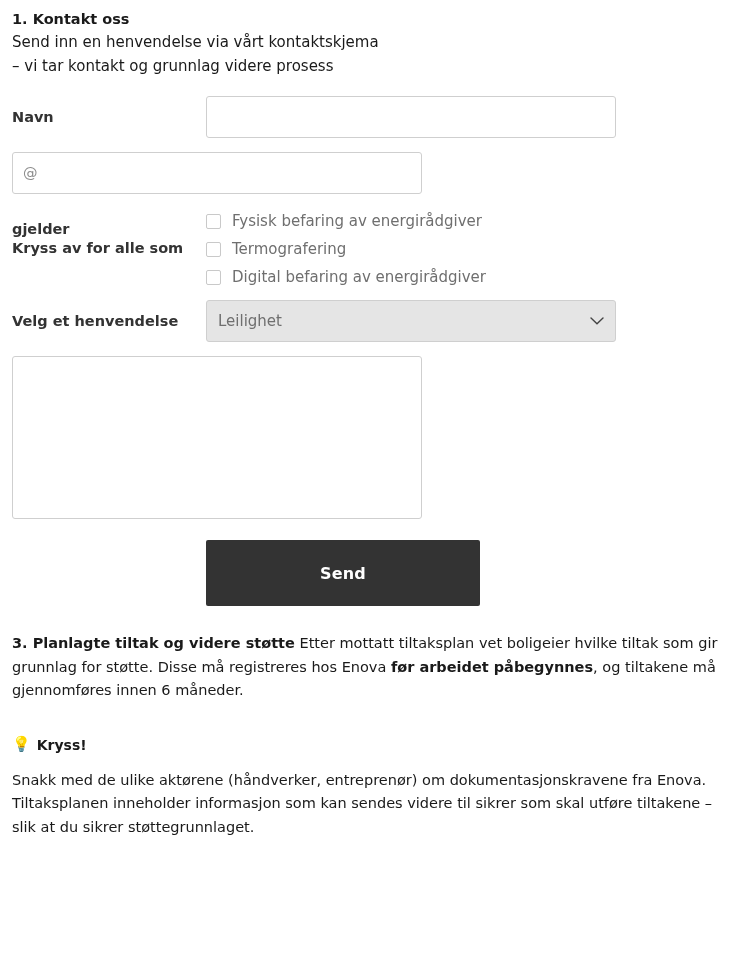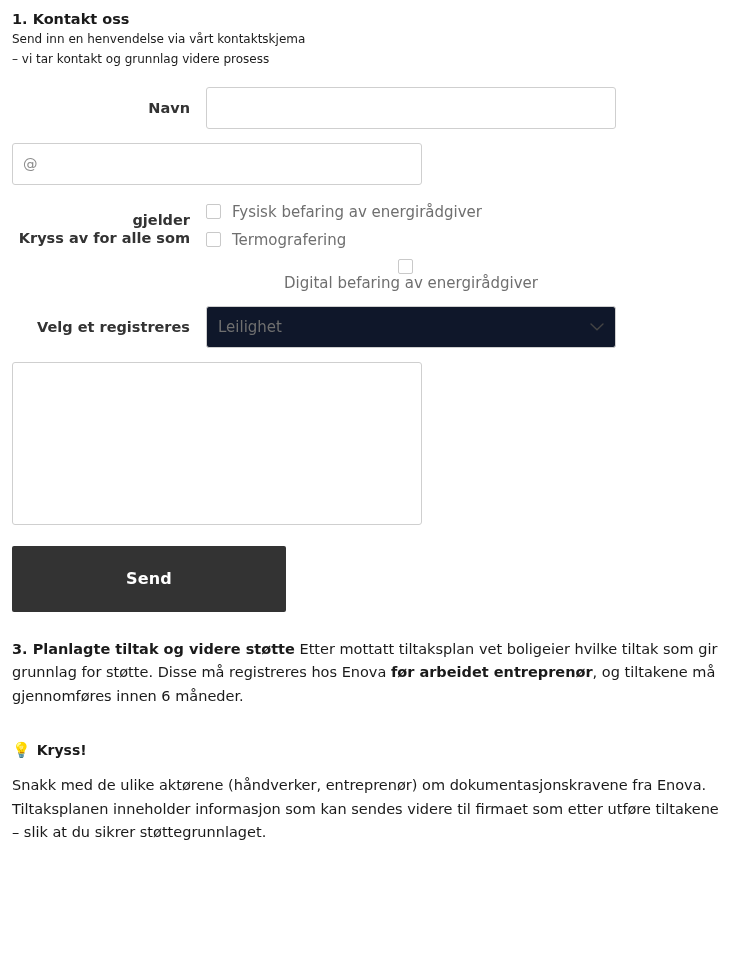--- a/index.html
+++ b/index.html
@@ -21,37 +21,37 @@
   }
 
   
   .step-heading {
     font-weight: bold;
     font-size: 14.5px;
     line-height: 1.55;
     margin: 0 0 0 0;
   }
   .step-sub {
-    font-size: 12px;
+    font-size: 15px;
     line-height: 1.6;
     margin: 0;
   }
 
   
   .form {
     margin-top: 18px;
   }
   .form-row {
     display: flex;
     align-items: flex-start;
     margin-bottom: 14px;
   }
   .form-label {
     width: 194px;
-    text-align: right;
+    text-align: left;
     padding-right: 16px;
     font-weight: bold;
     font-size: 14.5px;
     line-height: 1.25;
     color: #333333;
     padding-top: 12px;
   }
   .form-label.muted {
     font-weight: normal;
     color: #8a8a8a;
@@ -75,21 +75,21 @@
   .text-input::placeholder { color: #8d8d8d; }
 
   .checkbox-group {
     padding-top: 4px;
   }
   .checkbox-item {
     display: flex;
     align-items: center;
     margin-bottom: 10px;
   }
-  .checkbox-item:last-child { margin-bottom: 0; flex-direction: column; }
+  .checkbox-item:last-child { margin-bottom: 0; }
   .cb-box {
     width: 15px;
     height: 15px;
     border: 1px solid #c9c9c9;
     border-radius: 2px;
     background: #fff;
     margin-right: 11px;
     flex: 0 0 auto;
   }
   .cb-label {
@@ -100,21 +100,21 @@
 
   .select-wrap {
     position: relative;
     width: 100%;
   }
   .select-box {
     width: 100%;
     height: 42px;
     border: 1px solid #cfcfcf;
     border-radius: 3px;
-    background: #0f172a;
+    background: #e5e5e5;
     display: flex;
     align-items: center;
     padding: 0 34px 0 11px;
     font-size: 15px;
     color: #6f6f6f;
   }
   .chev {
     position: absolute;
     right: 12px;
     top: 50%;
@@ -132,21 +132,20 @@
     resize: none;
     font-family: "DejaVu Sans", sans-serif;
     font-size: 14.5px;
     padding: 8px 10px;
     color: #555;
   }
 
   .submit-row {
     display: flex;
     margin-top: 18px;
-    flex-direction: column;
   }
   .submit-spacer { width: 194px; padding-right: 16px; }
   .submit-btn {
     width: 274px;
     height: 66px;
     background: #333333;
     color: #ffffff;
     border: 0;
     border-radius: 2px;
     font-family: "DejaVu Sans", sans-serif;
@@ -222,21 +221,21 @@
           </div>
           <div class="checkbox-item">
             <span class="cb-box"></span>
             <span class="cb-label">Digital befaring av energirådgiver</span>
           </div>
         </div>
       </div>
     </div>
 
     <div class="form-row">
-      <div class="form-label">Velg et registreres</div>
+      <div class="form-label">Velg et henvendelse</div>
       <div class="form-field">
         <div class="select-wrap">
           <div class="select-box">
             <span>Leilighet</span>
           </div>
           <span class="chev">
             <svg width="14" height="9" viewBox="0 0 14 9">
               <path d="M1 1.5 L7 7.2 L13 1.5" fill="none" stroke="#444" stroke-width="1.4" stroke-linecap="round"></path>
             </svg>
           </span>
@@ -252,22 +251,22 @@
 
     <div class="submit-row">
       <div class="submit-spacer"></div>
       <button class="submit-btn">Send</button>
     </div>
 
   </div>
 
 
   <div class="block">
-    <b>3. Planlagte tiltak og videre støtte</b><span> Etter mottatt tiltaksplan vet boligeier hvilke tiltak som gir grunnlag for støtte. Disse må registreres hos Enova </span><b>før arbeidet entreprenør</b><span>, og tiltakene må gjennomføres innen 6 måneder.</span>
+    <b>3. Planlagte tiltak og videre støtte</b><span> Etter mottatt tiltaksplan vet boligeier hvilke tiltak som gir grunnlag for støtte. Disse må registreres hos Enova </span><b>før arbeidet påbegynnes</b><span>, og tiltakene må gjennomføres innen 6 måneder.</span>
   </div>
 
   <div class="tips-head">
     <span class="bulb">💡</span>
     <span>Kryss!</span>
   </div>
-  <div class="tips-body">Snakk med de ulike aktørene (håndverker, entreprenør) om dokumentasjonskravene fra Enova. Tiltaksplanen inneholder informasjon som kan sendes videre til firmaet som etter utføre tiltakene – slik at du sikrer støttegrunnlaget.</div>
+  <div class="tips-body">Snakk med de ulike aktørene (håndverker, entreprenør) om dokumentasjonskravene fra Enova. Tiltaksplanen inneholder informasjon som kan sendes videre til sikrer som skal utføre tiltakene – slik at du sikrer støttegrunnlaget.</div>
 
 </div>
 
 </body></html>

